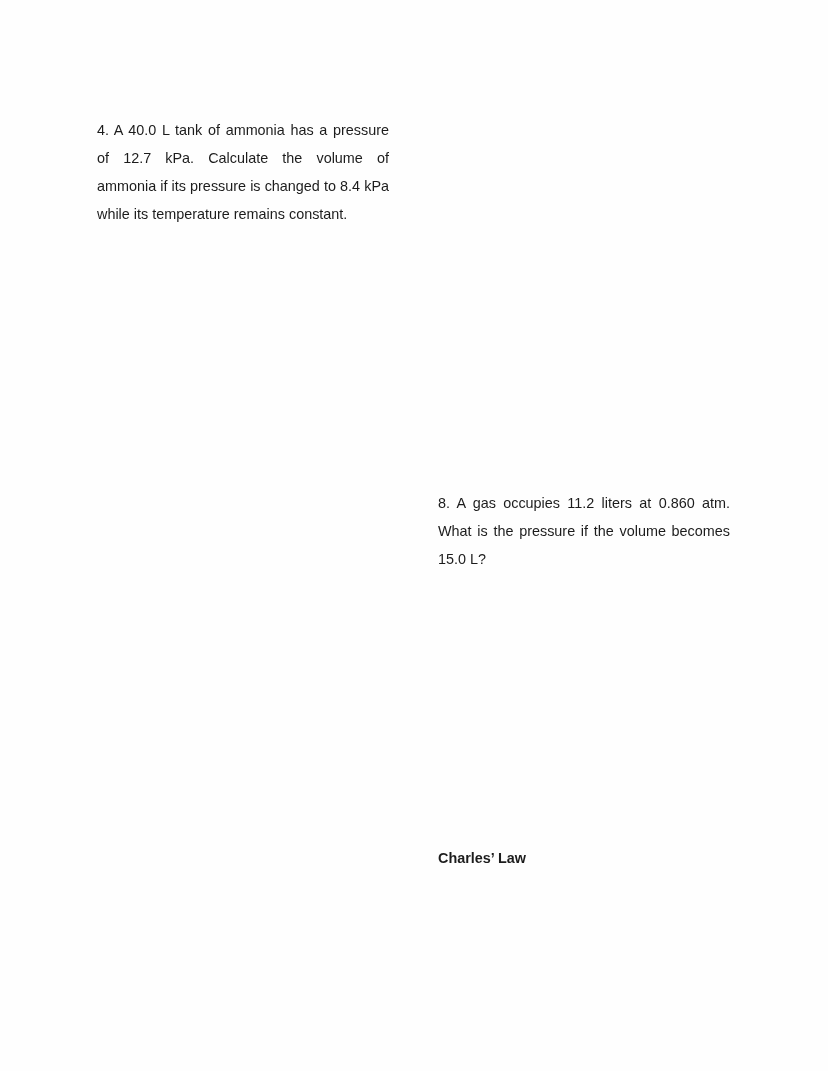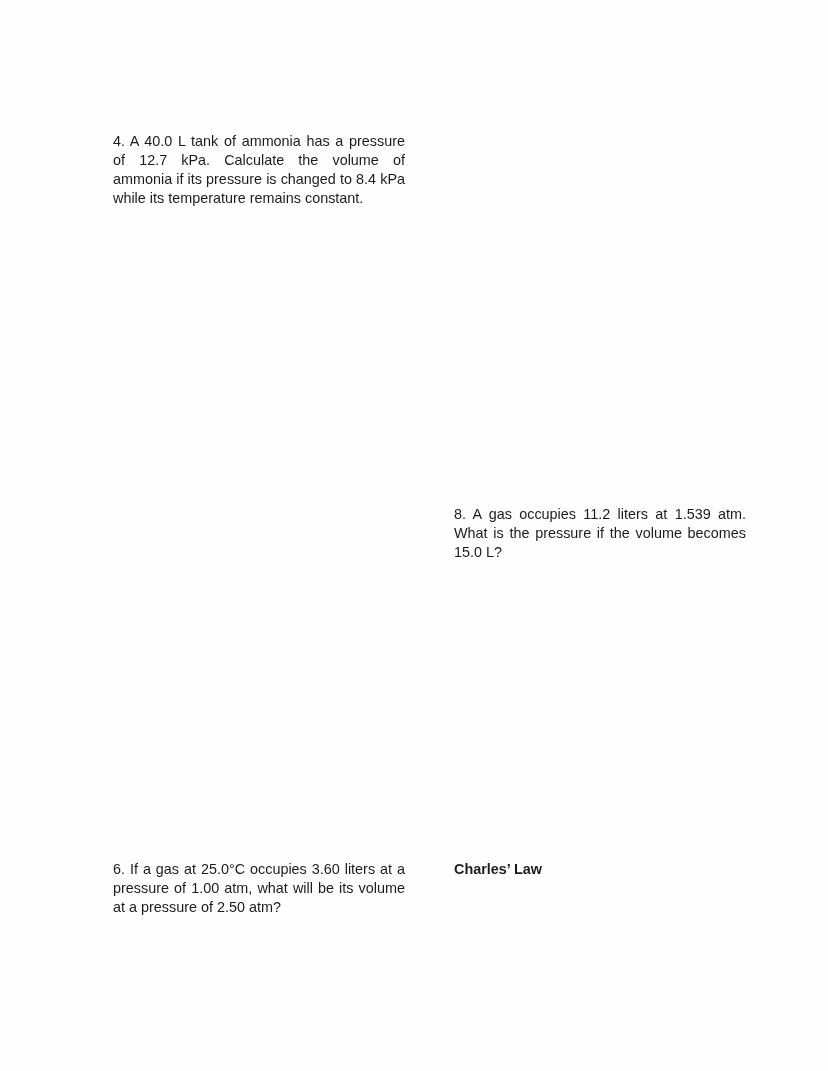--- a/index.html
+++ b/index.html
@@ -20,24 +20,24 @@
       left: 0;
       top: 0;
       width: 828px;
       height: 1071px;
       background: #fefefe;
     }
     .problem {
       position: absolute;
       width: 292px;
       font-size: 14.4px;
-      line-height: 19px;
+      line-height: 28px;
       text-align: justify;
       text-align-last: left;
-      margin: 16px;
+      margin: 0;
     }
     .col-left { left: 97px; }
     .col-right { left: 438px; }
     .row-1 { top: 116px; }
     .row-2 { top: 489px; }
     .row-3 { top: 844px; }
     .section-heading {
       display: block;
       font-weight: bold;
       text-align: center;
@@ -51,24 +51,21 @@
 
 <div class="page">
 
   <p class="problem col-left row-1">
     <span class="problem-text">4. A 40.0 L tank of ammonia has a pressure of 12.7 kPa. Calculate the volume of ammonia if its pressure is changed to 8.4 kPa while its temperature remains constant.</span>
   </p>
 
 
 
   <p class="problem col-right row-2">
-    <span class="problem-text">8. A gas occupies 11.2 liters at 1.539 atm. What is the pressure if the volume becomes 15.0 L?</span>
+    <span class="problem-text">8. A gas occupies 11.2 liters at 0.860 atm. What is the pressure if the volume becomes 15.0 L?</span>
   </p>
 
-  <p class="problem col-left row-3">
-    <span class="problem-text">6. If a gas at 25.0°C occupies 3.60 liters at a pressure of 1.00 atm, what will be its volume at a pressure of 2.50 atm?</span>
-  </p>
 
   <div class="problem col-right row-3">
     <span class="section-heading">Charles’ Law</span>
   </div>
 
 </div>
 
 </body></html>

